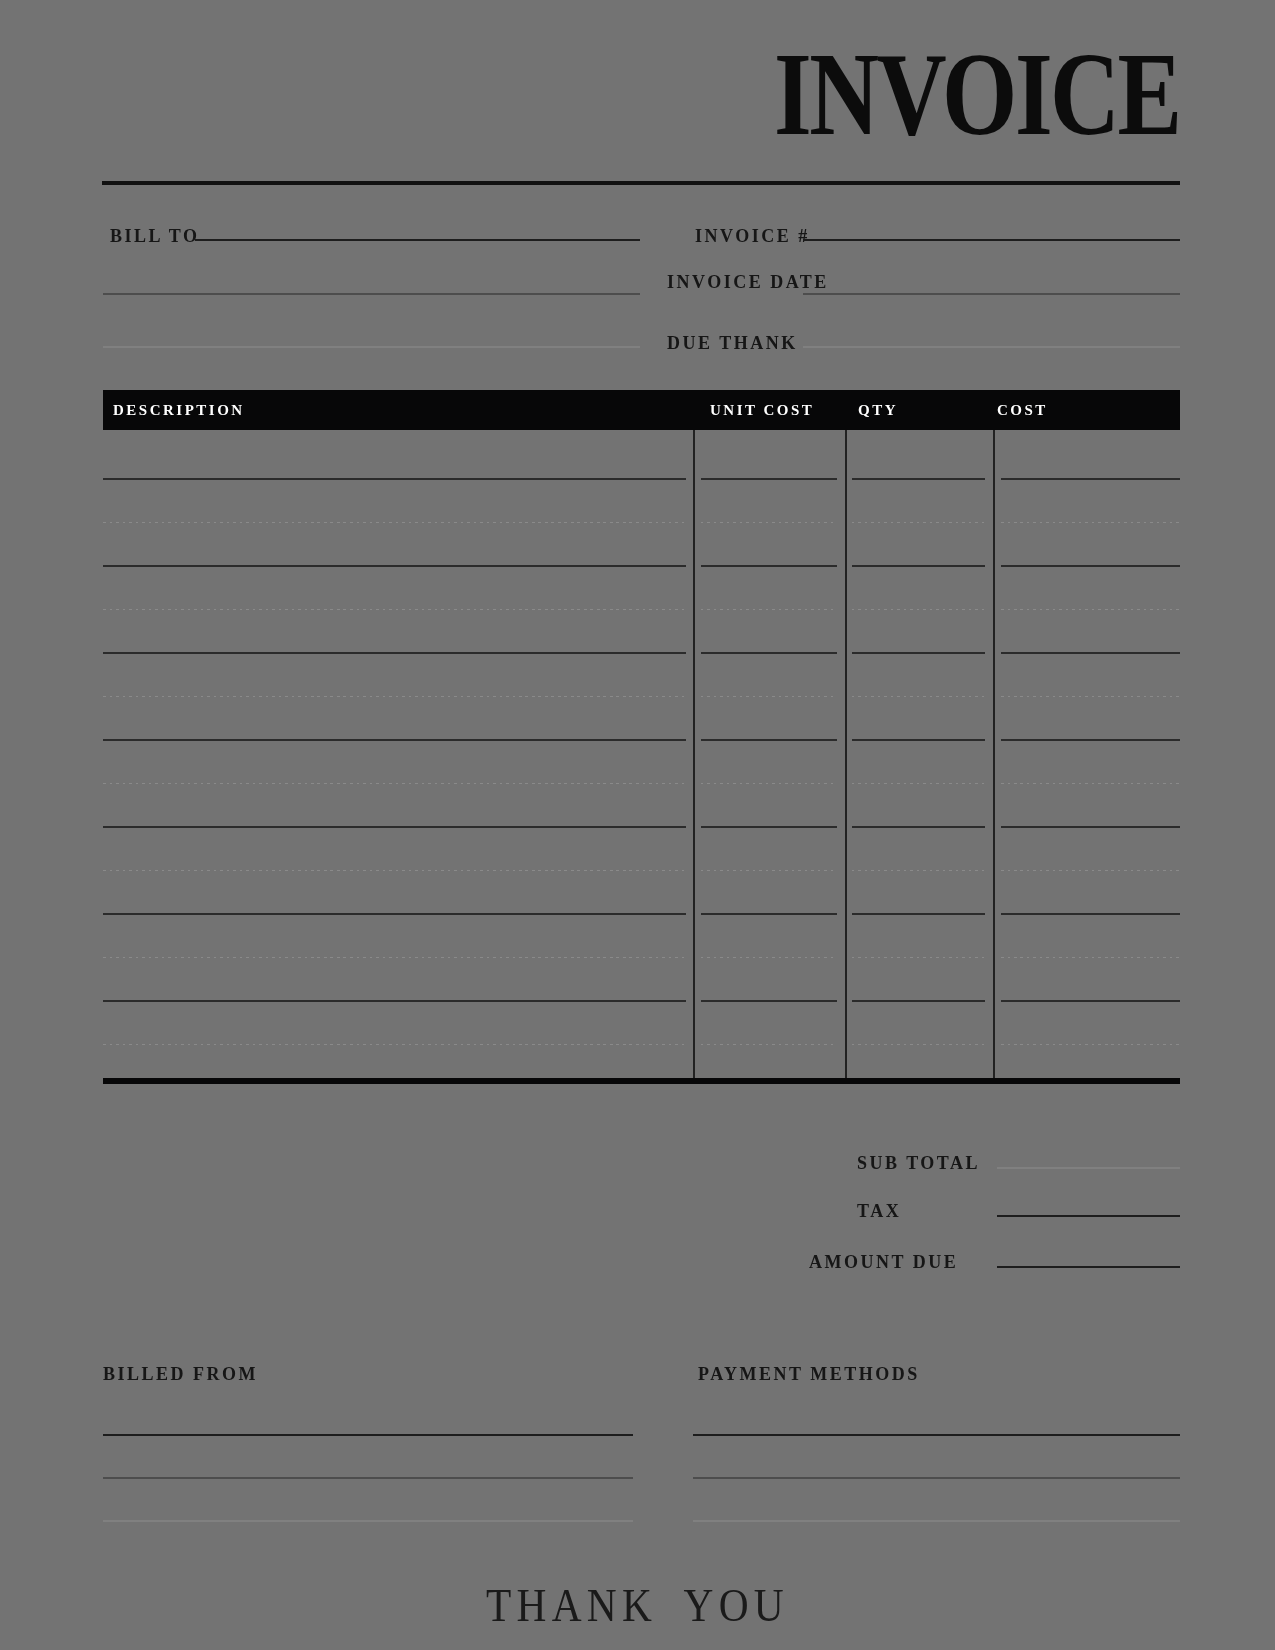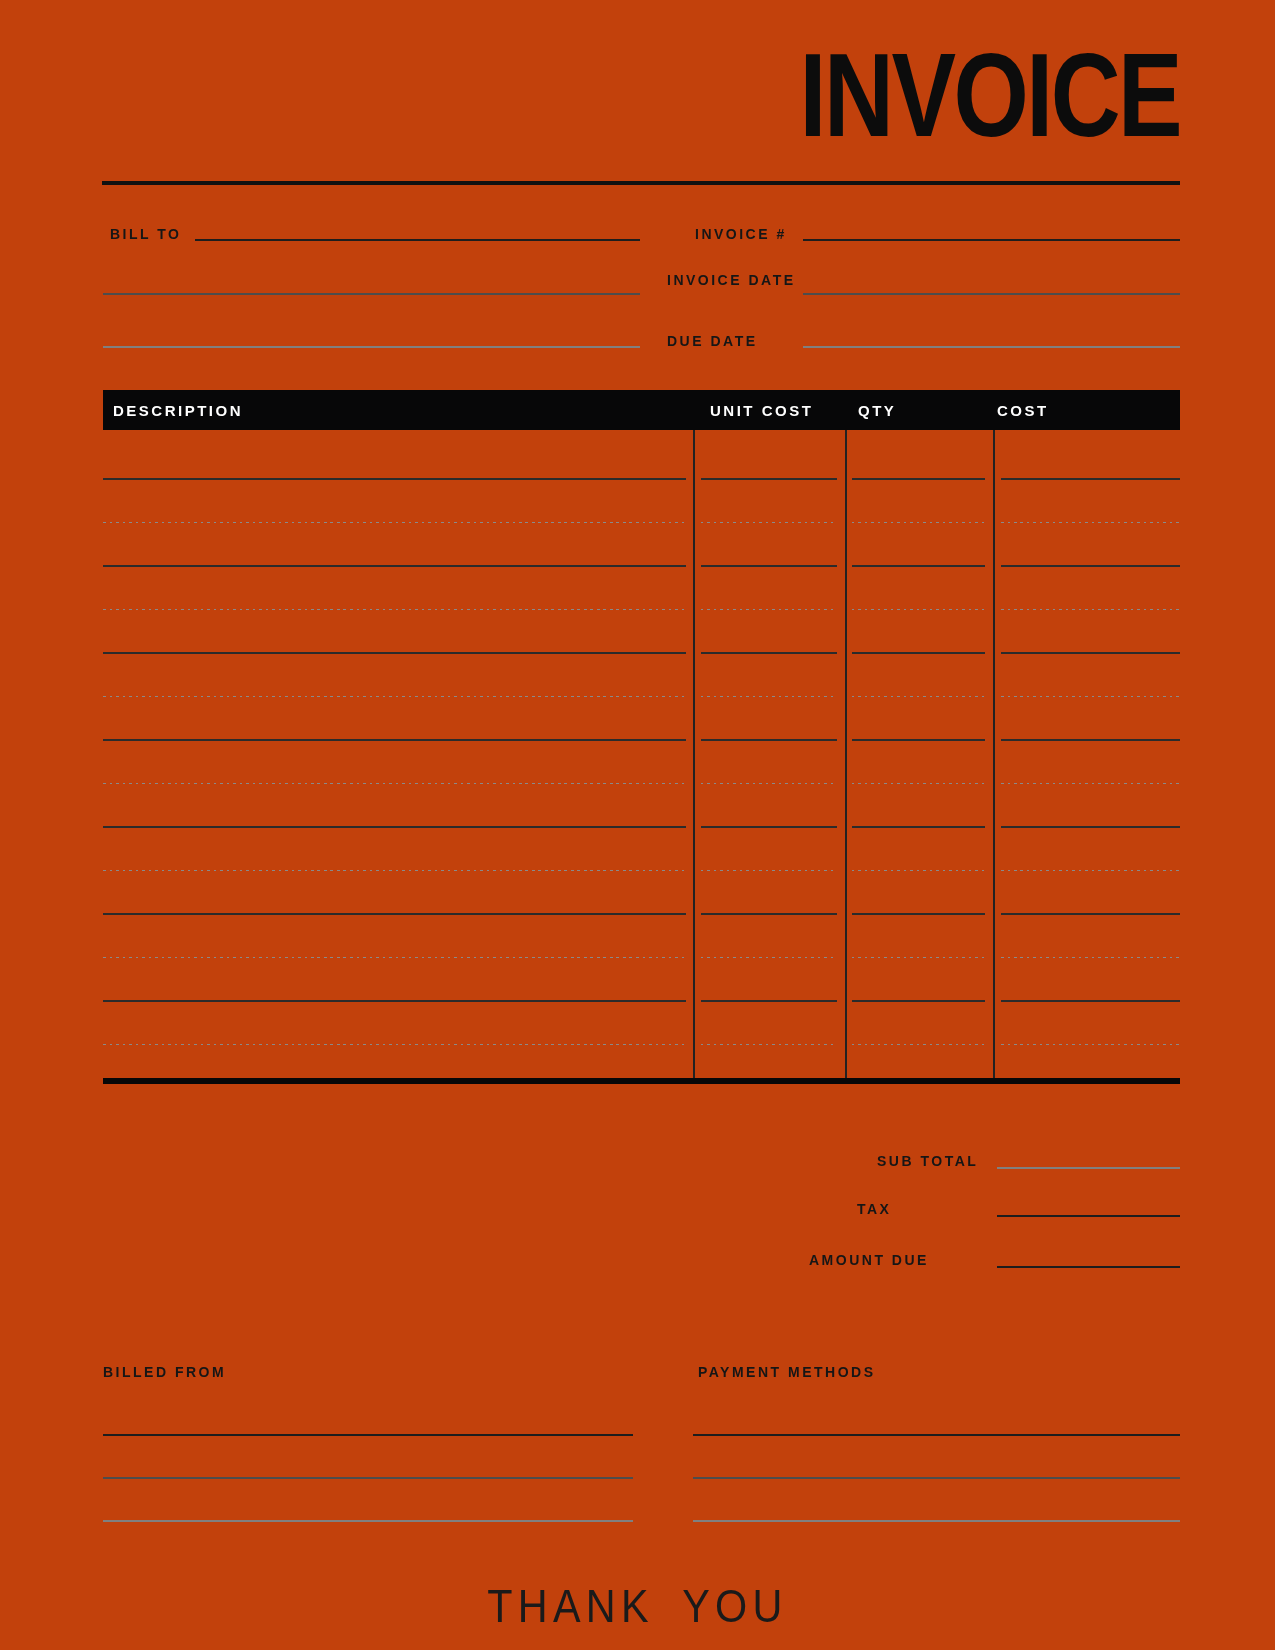--- a/index.html
+++ b/index.html
@@ -1,20 +1,20 @@
 <!DOCTYPE html>
 <html><head>
 <meta charset="utf-8">
 <style>
   html,body{margin:0;padding:0;background:#ffffff;}
   .page{
     position:relative;
     width:1275px;height:1650px;
-    background:#c2410c;
-    font-family:Liberation Sans, sans-serif;
+    background:#737373;
+    font-family:Liberation Serif, serif;
     color:#111;
     overflow:hidden;
   }
   
   .title{
     position:absolute;
     top:36px;right:95px;
     font-size:118px;
     font-weight:800;
     letter-spacing:-3px;
@@ -22,21 +22,21 @@
     color:#0c0c0c;
     transform:scaleX(0.82);
     transform-origin:right top;
     white-space:nowrap;
   }
   .rule-top{position:absolute;left:102px;top:181px;width:1078px;height:4px;background:#111;}
 
   
   .lbl{
     position:absolute;
-    font-size:14px;
+    font-size:18px;
     font-weight:700;
     letter-spacing:2.5px;
     color:#161616;
     white-space:nowrap;
   }
 
   
   .ln{position:absolute;}
   .ln-k{height:2px;background:#1d1d1d;}
   .ln-d{height:2px;background:#4d4d4d;}
@@ -98,21 +98,21 @@
   <div class="ln ln-k" style="left:195px;top:239px;width:445px;"></div>
   <div class="ln ln-d" style="left:103px;top:293px;width:537px;"></div>
   <div class="ln ln-g" style="left:103px;top:346px;width:537px;"></div>
 
   <div class="lbl" style="left:667px;top:226px;margin-left:28px;">INVOICE #</div>
   <div class="ln ln-k" style="left:803px;top:239px;width:377px;"></div>
 
   <div class="lbl" style="left:667px;top:272px;">INVOICE DATE</div>
   <div class="ln ln-d" style="left:803px;top:293px;width:377px;"></div>
 
-  <div class="lbl" style="left:667px;top:333px;">DUE DATE</div>
+  <div class="lbl" style="left:667px;top:333px;">DUE THANK</div>
   <div class="ln ln-g" style="left:803px;top:346px;width:377px;"></div>
 
   <div class="thead">
     <div class="th th-desc">DESCRIPTION</div>
     <div class="th th-unit">UNIT COST</div>
     <div class="th th-qty">QTY</div>
     <div class="th th-total">COST</div>
   </div>
 
   <div class="vline v1"></div>
@@ -174,21 +174,21 @@
       <div class="ln ln-solid" style="left: 1001px; top: 1000px; width: 179px;"></div>
       <div class="ln ln-dash" style="left: 103px; top: 1043.5px; width: 583px;"></div>
       <div class="ln ln-dash" style="left: 701px; top: 1043.5px; width: 136px;"></div>
       <div class="ln ln-dash" style="left: 852px; top: 1043.5px; width: 133px;"></div>
       <div class="ln ln-dash" style="left: 1001px; top: 1043.5px; width: 179px;"></div>
     </div>
 
   <div class="tbottom"></div>
 
 
-  <div class="lbl" style="left:857px;top:1153px;margin-left:20px;">SUB TOTAL</div>
+  <div class="lbl" style="left:857px;top:1153px;">SUB TOTAL</div>
   <div class="ln ln-g" style="left:997px;top:1167px;width:183px;"></div>
 
   <div class="lbl" style="left:857px;top:1201px;">TAX</div>
   <div class="ln ln-k" style="left:997px;top:1215px;width:183px;"></div>
 
   <div class="lbl" style="left:809px;top:1252px;">AMOUNT DUE</div>
   <div class="ln ln-k" style="left:997px;top:1266px;width:183px;"></div>
 
   <div class="lbl" style="left:103px;top:1364px;">BILLED FROM</div>
   <div class="lbl" style="left:698px;top:1364px;">PAYMENT METHODS</div>

